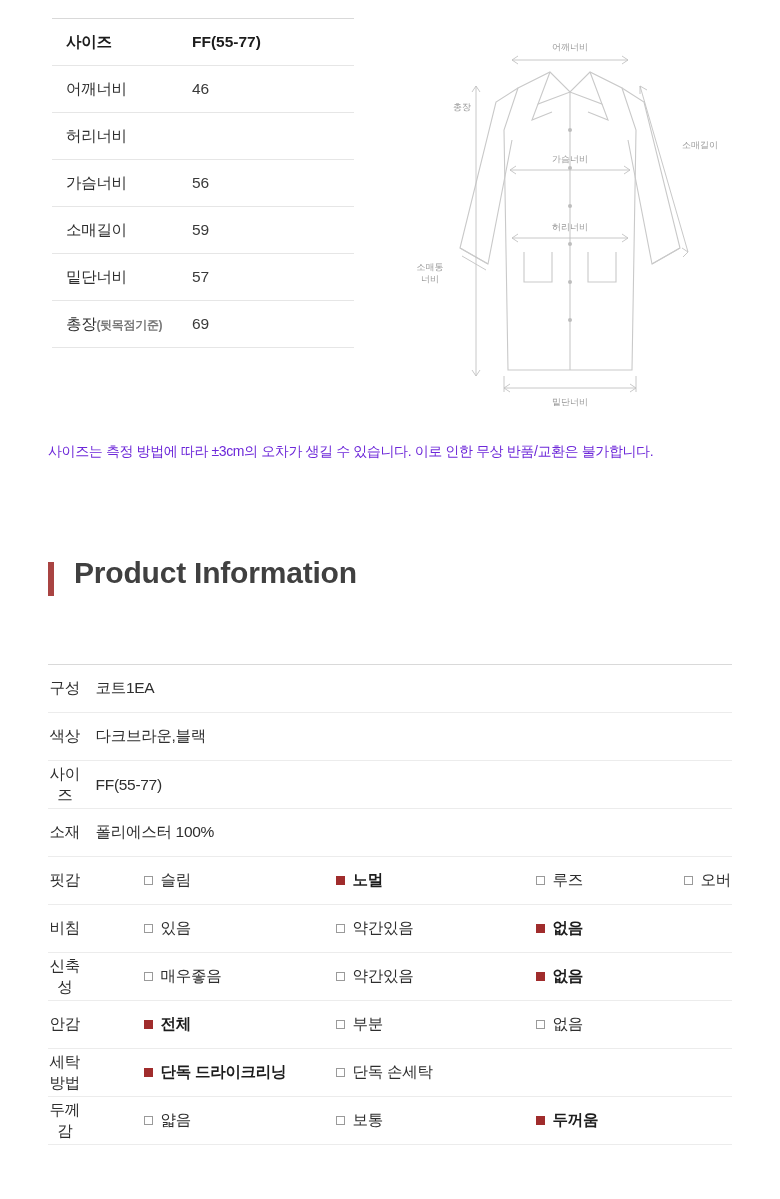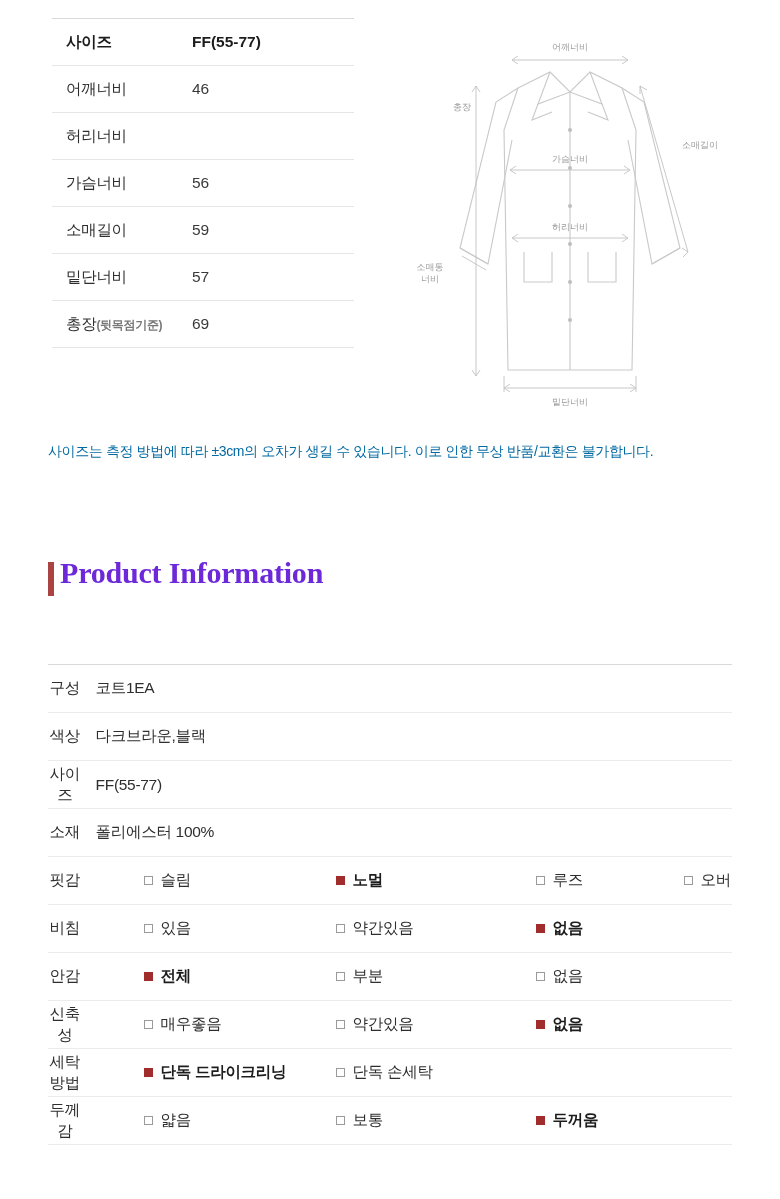--- a/index.html
+++ b/index.html
@@ -71,21 +71,21 @@
   }
   .diagram svg { display: block; }
 
   
   .size-notice {
     position: absolute;
     top: 443px;
     left: 48px;
     width: 690px;
     font-size: 14px;
-    color: #0369a1;
+    color: #6d28d9;
     letter-spacing: -0.4px;
   }
 
   
   .pi-section {
     position: absolute;
     top: 556px;
     left: 0;
     width: 780px;
   }
@@ -97,26 +97,26 @@
   .pi-bar {
     position: absolute;
     left: 0;
     top: 6px;
     width: 6px;
     height: 34px;
     background: #a94442;
   }
   .pi-title {
     position: absolute;
-    left: 12px;
+    left: 26px;
     top: 0;
-    font-family: Liberation Serif, serif;
+    font-family: Liberation Sans, sans-serif;
     font-size: 30px;
     font-weight: bold;
-    color: #6d28d9;
+    color: #404040;
     letter-spacing: -0.2px;
   }
 
   .pi-table {
     margin: 64px 0 0 48px;
     width: 684px;
     border-collapse: collapse;
     border-top: 1px solid #d9d9d9;
   }
   .pi-table td {
@@ -338,52 +338,52 @@
               </span>
             <span class="opt on w3">
                 <span class="box"></span>
                 <span>없음</span>
               </span>
           </div>
         </td>
       </tr>
 
       <tr>
+        <td class="k">신축성</td>
+        <td class="v">
+          <div class="opts">
+            <span class="opt w1">
+                <span class="box"></span>
+                <span>매우좋음</span>
+              </span>
+            <span class="opt w2">
+                <span class="box"></span>
+                <span>약간있음</span>
+              </span>
+            <span class="opt on w3">
+                <span class="box"></span>
+                <span>없음</span>
+              </span>
+          </div>
+        </td>
+      </tr>
+
+      <tr>
         <td class="k">안감</td>
         <td class="v">
           <div class="opts">
             <span class="opt on w1">
                 <span class="box"></span>
                 <span>전체</span>
               </span>
             <span class="opt w2">
                 <span class="box"></span>
                 <span>부분</span>
               </span>
             <span class="opt w3">
-                <span class="box"></span>
-                <span>없음</span>
-              </span>
-          </div>
-        </td>
-      </tr>
-
-      <tr>
-        <td class="k">신축성</td>
-        <td class="v">
-          <div class="opts">
-            <span class="opt w1">
-                <span class="box"></span>
-                <span>매우좋음</span>
-              </span>
-            <span class="opt w2">
-                <span class="box"></span>
-                <span>약간있음</span>
-              </span>
-            <span class="opt on w3">
                 <span class="box"></span>
                 <span>없음</span>
               </span>
           </div>
         </td>
       </tr>
 
       <tr>
         <td class="k">세탁방법</td>
         <td class="v">

